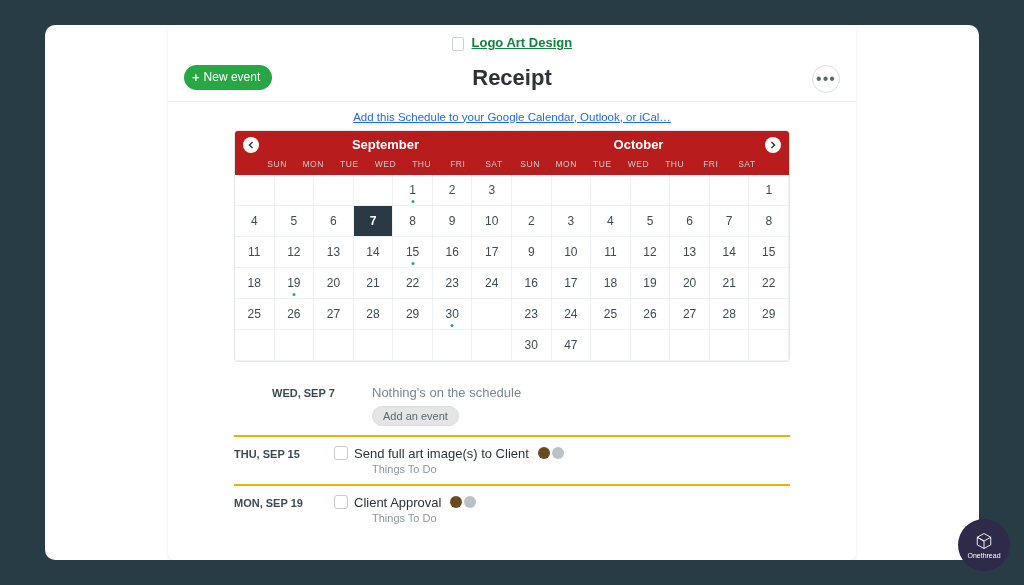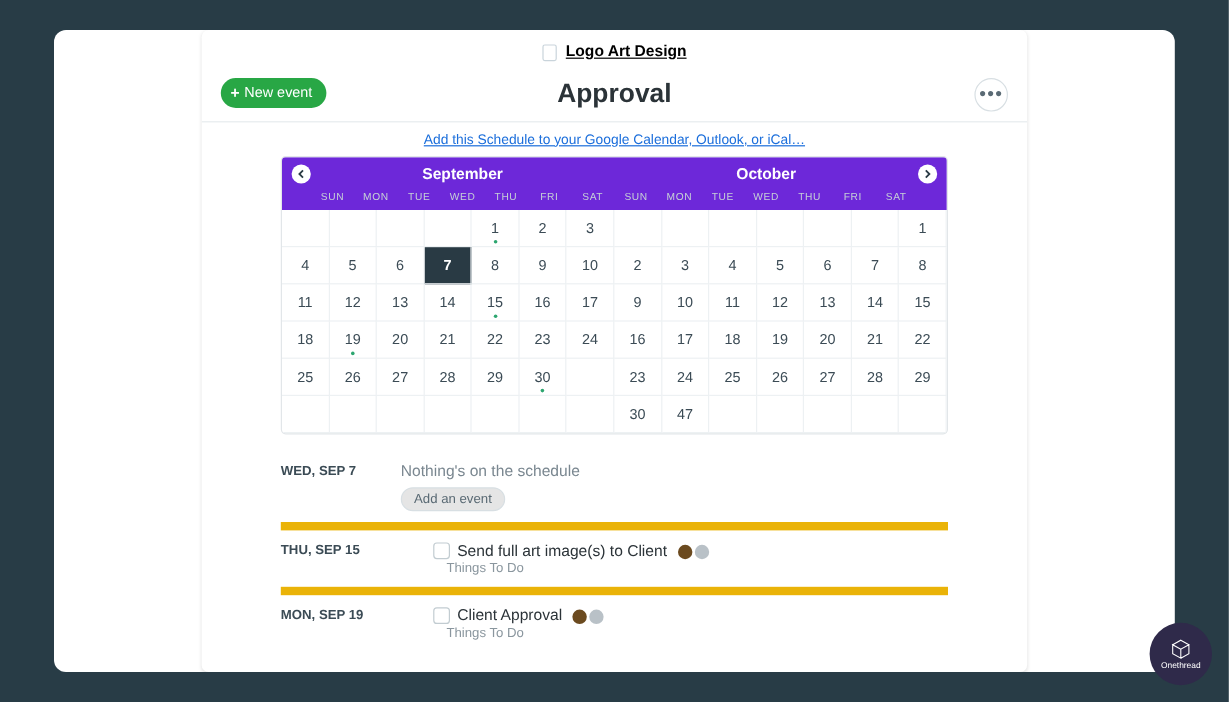--- a/index.html
+++ b/index.html
@@ -1,51 +1,51 @@
 <!DOCTYPE html>
 <html><head>
 <meta charset="utf-8">
 <style>
   * { box-sizing: border-box; margin: 0; padding: 0; }
   body { font-family: -apple-system, BlinkMacSystemFont, "Segoe UI", Helvetica, Arial, sans-serif; background: #283c46; width: 1024px; height: 585px; overflow: hidden; position: relative; }
   .outer-frame { background: #fff; margin: 25px 45px; border-radius: 10px; height: 535px; overflow: hidden; position: relative; }
   .app-card { background: #fff; margin: 0 123px; border-radius: 6px; box-shadow: 0 1px 3px rgba(0,0,0,0.1); height: 100%; overflow: hidden; }
   .header-link { text-align: center; padding: 10px 0 8px; font-size: 13px; }
-  .header-link a { color: #000000; text-decoration: underline; font-weight: 600; }
+  .header-link a { color: #15803d; text-decoration: underline; font-weight: 600; }
   .doc-icon { display: inline-block; width: 12px; height: 14px; border: 1px solid #c9d4db; border-radius: 2px; vertical-align: middle; margin-right: 4px; position: relative; }
   .card-head { padding: 6px 16px 10px; border-bottom: 1px solid #e7ecee; position: relative; }
   .btn-new { position: absolute; left: 16px; top: 6px; background: #28a745; color: #fff; border: none; border-radius: 14px; padding: 5px 12px 5px 8px; font-size: 12px; cursor: pointer; display: inline-flex; align-items: center; gap: 4px; }
   .btn-new .plus { font-weight: bold; font-size: 13px; }
   .title { text-align: center; font-size: 22px; font-weight: 700; color: #2b3338; }
   .btn-more { position: absolute; right: 16px; top: 6px; width: 28px; height: 28px; border: 1px solid #d8dfe3; background: #fff; border-radius: 50%; font-size: 16px; color: #5a6a74; display: flex; align-items: center; justify-content: center; cursor: pointer; letter-spacing: 1px; }
   .sub-link { text-align: center; font-size: 11.5px; padding: 9px 0 7px; }
   .sub-link a { color: #1b6edb; text-decoration: underline; }
   .scroll-area { height: calc(100% - 100px); overflow: hidden; padding: 0 66px; }
   .calendar-wrap { border: 1px solid #e2e6e9; border-radius: 4px; overflow: hidden; }
-  .cal-head { background: #6d28d9; color: #fff; position: relative; }
+  .cal-head { background: #b91c1c; color: #fff; position: relative; }
   .months-row { display: flex; align-items: center; padding: 6px 8px 4px; }
   .nav-circle { width: 16px; height: 16px; background: #fff; color: #293a44; border-radius: 50%; display: flex; align-items: center; justify-content: center; font-size: 10px; cursor: pointer; flex-shrink: 0; }
   .month-label { flex: 1; text-align: center; font-size: 13px; font-weight: 700; }
   .dow-row { display: flex; padding: 2px 24px 6px; }
   .dow { flex: 1; text-align: center; font-size: 8.5px; letter-spacing: 0.5px; color: #c6d0d6; text-transform: uppercase; }
   .grid { display: flex; }
   .grid-half { flex: 1; }
   .week { display: flex; }
   .day { flex: 1; height: 31px; display: flex; align-items: center; justify-content: center; font-size: 12px; color: #3b4b55; border-right: 1px solid #edf1f3; border-bottom: 1px solid #edf1f3; position: relative; cursor: pointer; }
   .day.empty { cursor: default; }
   .day.selected { background: #293a44; color: #fff; font-weight: 700; }
   .day .dot { position: absolute; bottom: 2px; left: 50%; transform: translateX(-50%); width: 3px; height: 3px; background: #2da670; border-radius: 50%; }
   .event-list { margin-top: 14px; }
-  .event-row { display: flex; padding: 9px 0; border-top: 7px solid #eab308; }
-  .event-row:first-child { border-top: none; }
+  .event-row { display: flex; padding: 9px 0; border-top: 2px solid #eab308; }
+  .event-row:first-child { border-top: none; margin-left: 38px; }
   .event-date { width: 100px; font-size: 11px; font-weight: 700; color: #3b4b55; text-transform: uppercase; padding-top: 2px; }
   .event-body { flex: 1; }
   .nothing-text { color: #7a8790; font-size: 13px; }
   .btn-add-event { margin-top: 6px; border: 1px solid #d8dfe3; background: #e5e5e5; border-radius: 12px; padding: 3px 10px; font-size: 11px; color: #5a6a74; cursor: pointer; }
-  .task-line { display: flex; align-items: flex-end; gap: 6px; margin-left: 27px; }
+  .task-line { display: flex; align-items: center; gap: 6px; }
   .chk { width: 14px; height: 14px; border: 1.5px solid #c2ccd1; border-radius: 3px; flex-shrink: 0; cursor: pointer; }
   .task-title { font-size: 13px; color: #2b3338; }
   .task-sub { font-size: 11px; color: #8a969e; margin-left: 38px; margin-top: 2px; }
   .avatars { display: inline-flex; gap: 2px; margin-left: 3px; vertical-align: middle; }
   .av { width: 12px; height: 12px; border-radius: 50%; display: inline-block; }
   .av.brown { background: #6b4a1f; }
   .av.grey { background: #b9c1c7; }
   .av.pink { background: #e8a0b8; border: 1px solid #c97090; }
   .logo-badge { position: absolute; right: 14px; bottom: 14px; width: 52px; height: 52px; background: #2f2a4a; border-radius: 50%; display: flex; flex-direction: column; align-items: center; justify-content: center; color: #fff; font-size: 7px; }
   .logo-badge svg { margin-bottom: 2px; }
@@ -57,21 +57,21 @@
   <div class="app-card">
     <div class="header-link">
       <span class="doc-icon"></span>
       <a href="#">Logo Art Design</a>
     </div>
     <div class="card-head">
       <button class="btn-new">
         <span class="plus">+</span>
         <span>New event</span>
       </button>
-      <div class="title">Approval</div>
+      <div class="title">Receipt</div>
       <div class="btn-more">•••</div>
     </div>
     <div class="sub-link">
       <a href="#">Add this Schedule to your Google Calendar, Outlook, or iCal…</a>
     </div>
     <div class="scroll-area">
       <div class="calendar-wrap">
         <div class="cal-head">
           <div class="months-row">
             <div class="nav-circle">

